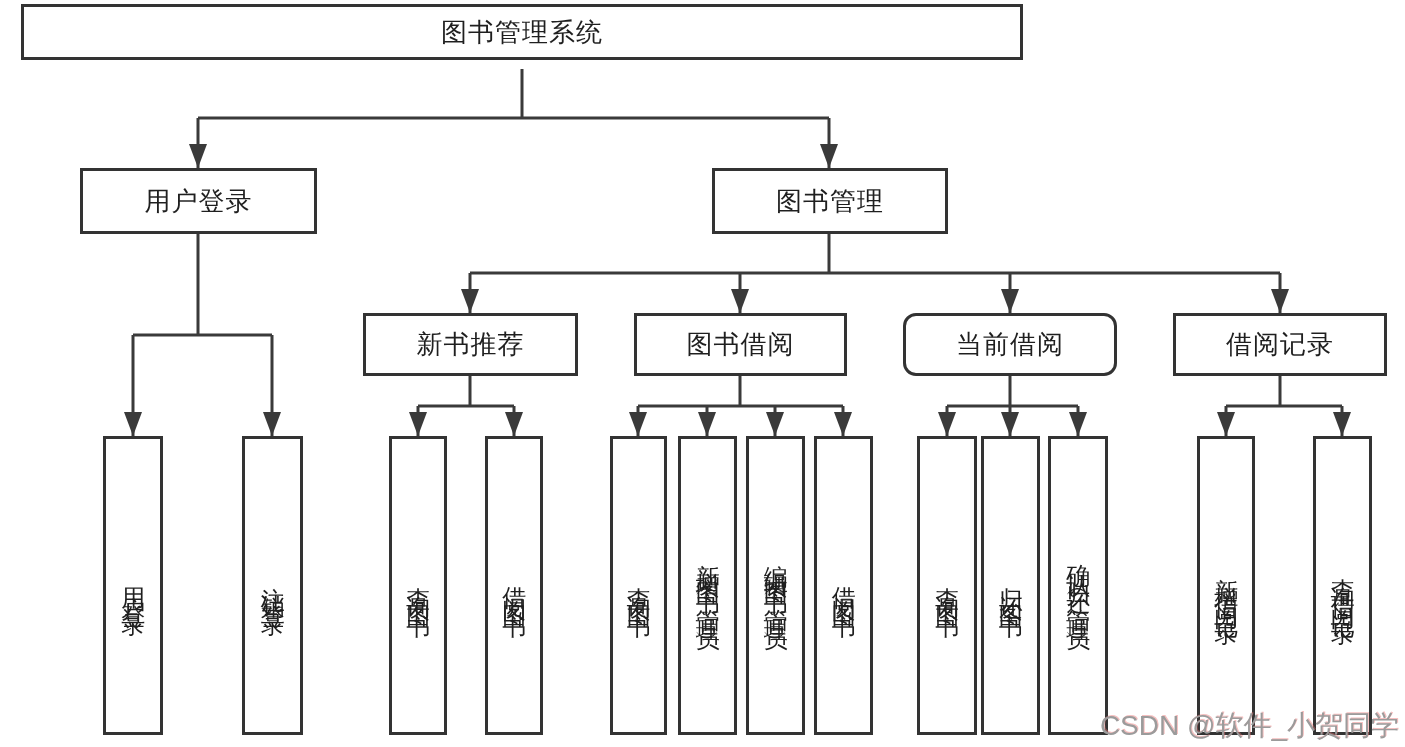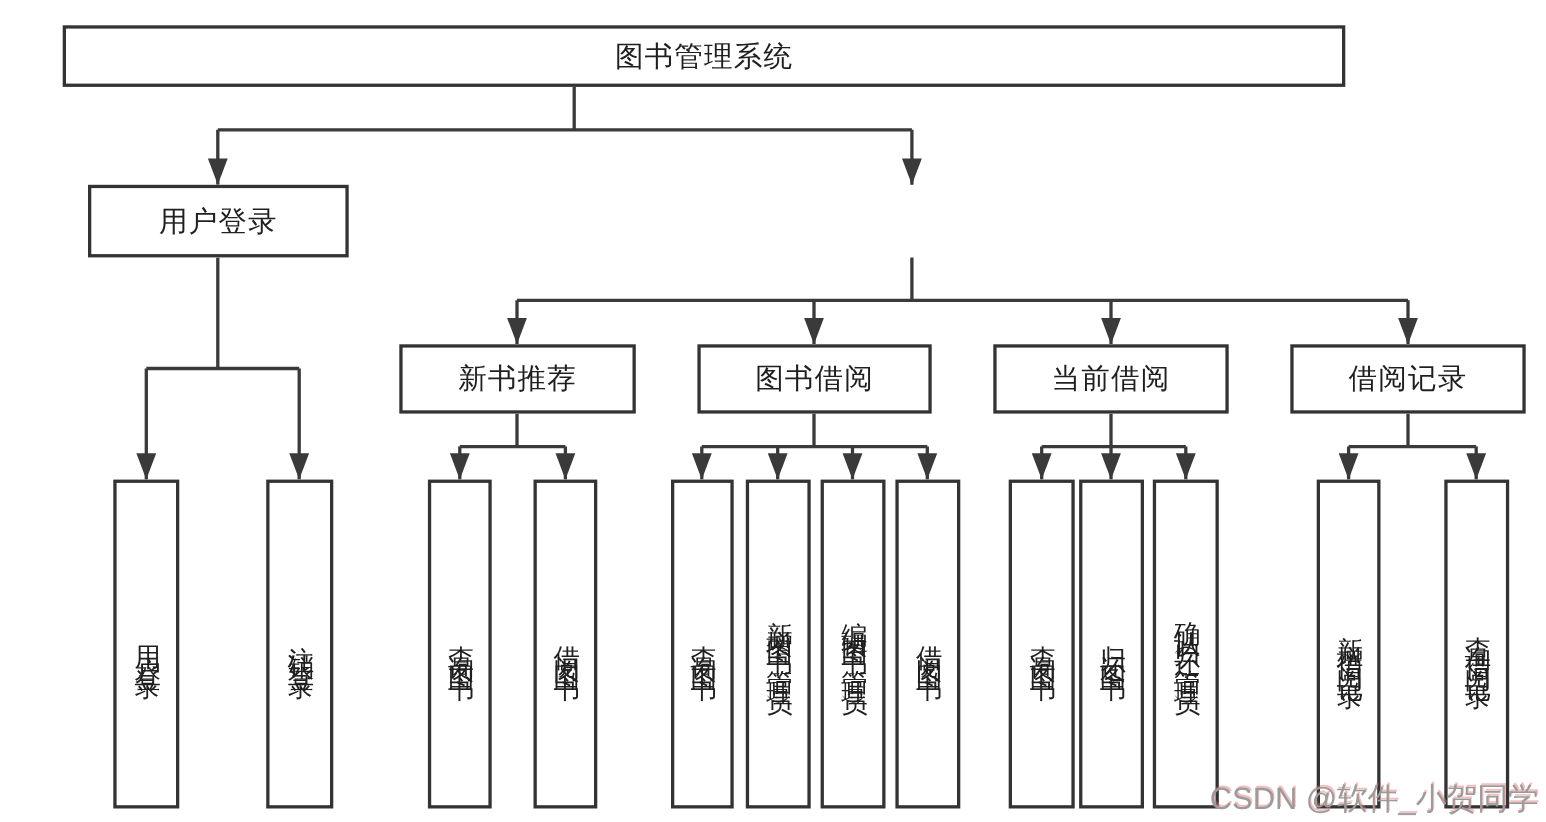--- a/index.html
+++ b/index.html
@@ -94,35 +94,38 @@
       <polygon points="766,412 784,412 775,436"></polygon>
       <polygon points="834,412 852,412 843,436"></polygon>
       <polygon points="938,412 956,412 947,436"></polygon>
       <polygon points="1001,412 1019,412 1010,436"></polygon>
       <polygon points="1069,412 1087,412 1078,436"></polygon>
       <polygon points="1217,412 1235,412 1226,436"></polygon>
       <polygon points="1333,412 1351,412 1342,436"></polygon>
     </g>
   </svg>
 
-  <div class="node h-node" style="left:21px; top:23px; width:1166px; height:56px;margin-left:36px;">
+  <div class="node h-node" style="left:21px; top:4px; width:1002px; height:56px;">
     <span>图书管理系统</span>
   </div>
 
   <div class="node h-node" style="left:80px; top:168px; width:237px; height:66px;">
     <span>用户登录</span>
+  </div>
+  <div class="node h-node" style="left:712px; top:168px; width:236px; height:66px;">
+    <span>图书管理</span>
   </div>
 
   <div class="node h-node" style="left:634px; top:313px; width:213px; height:63px;">
     <span>图书借阅</span>
   </div>
   <div class="node h-node" style="left:363px; top:313px; width:215px; height:63px;">
     <span>新书推荐</span>
   </div>
-  <div class="node h-node" style="left:903px; top:313px; width:214px; height:63px;">
+  <div class="node h-node" style="left:903px; top:313px; width:214px; height:63px;border-radius:13px;">
     <span>当前借阅</span>
   </div>
   <div class="node h-node" style="left:1173px; top:313px; width:214px; height:63px;">
     <span>借阅记录</span>
   </div>
 
   <div class="node v-node" style="left:103px; top:436px; width:60px; height:299px;">
     <span class="vtext">用户登录</span>
   </div>
   <div class="node v-node" style="left:242px; top:436px; width:61px; height:299px;">

